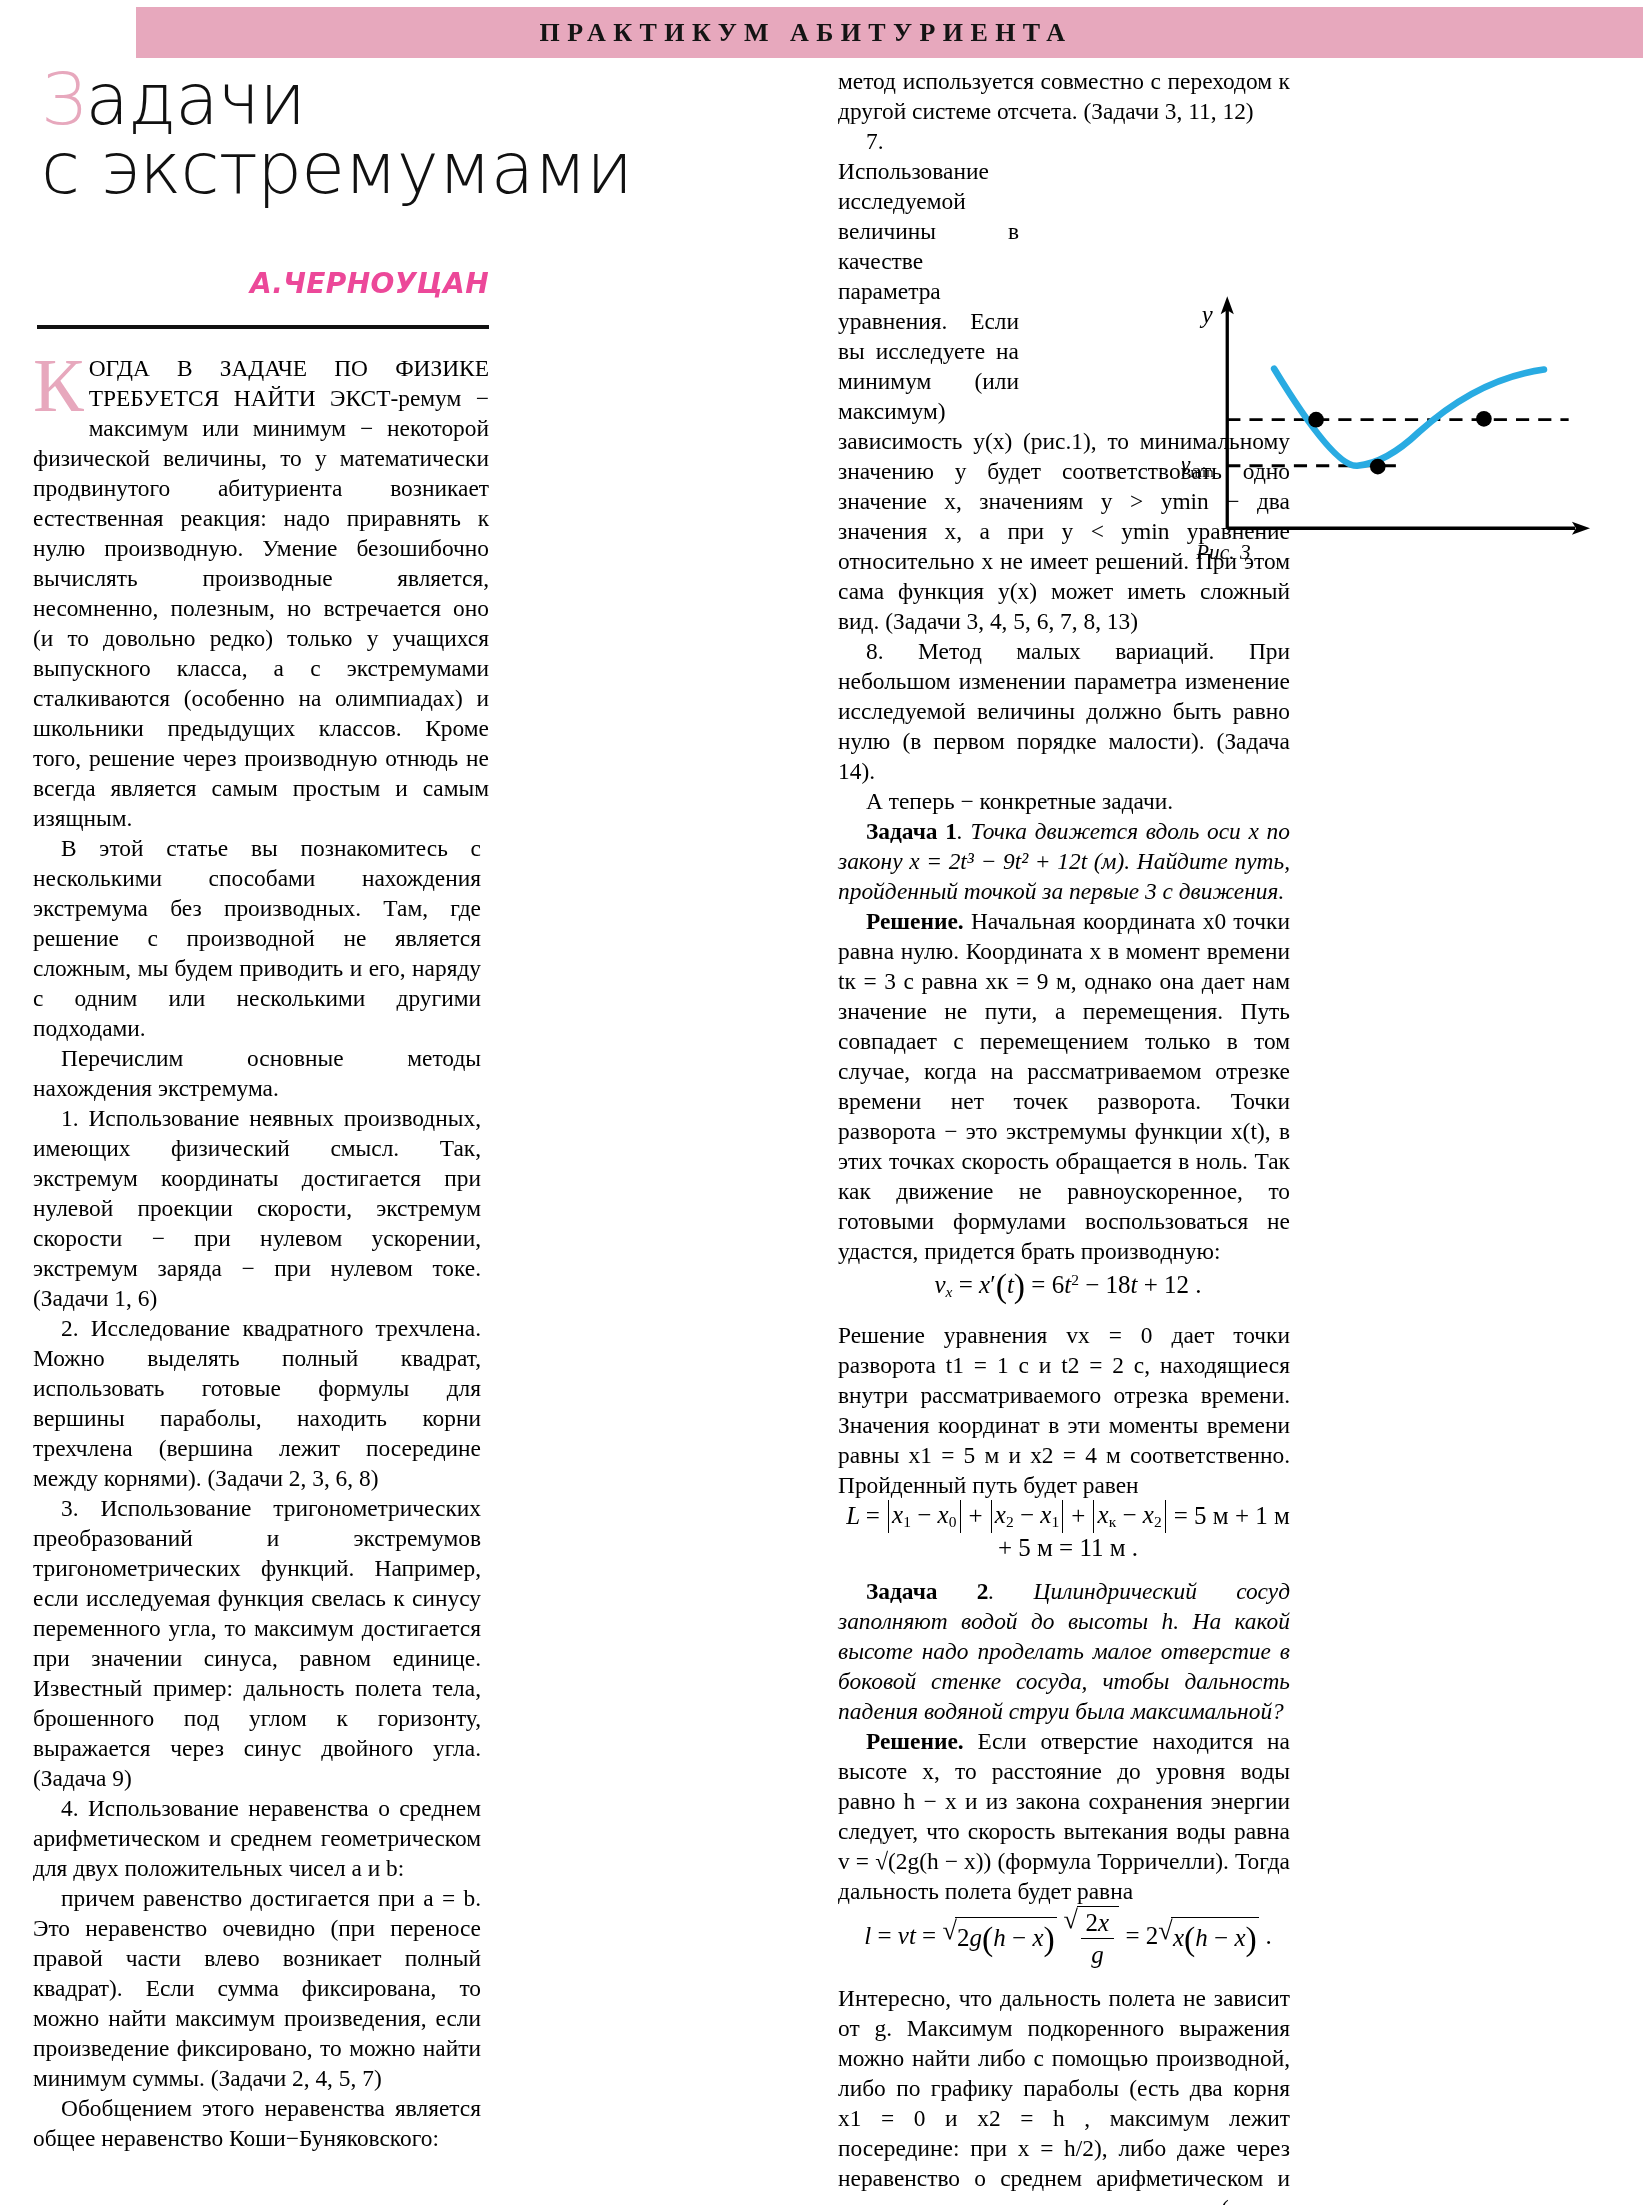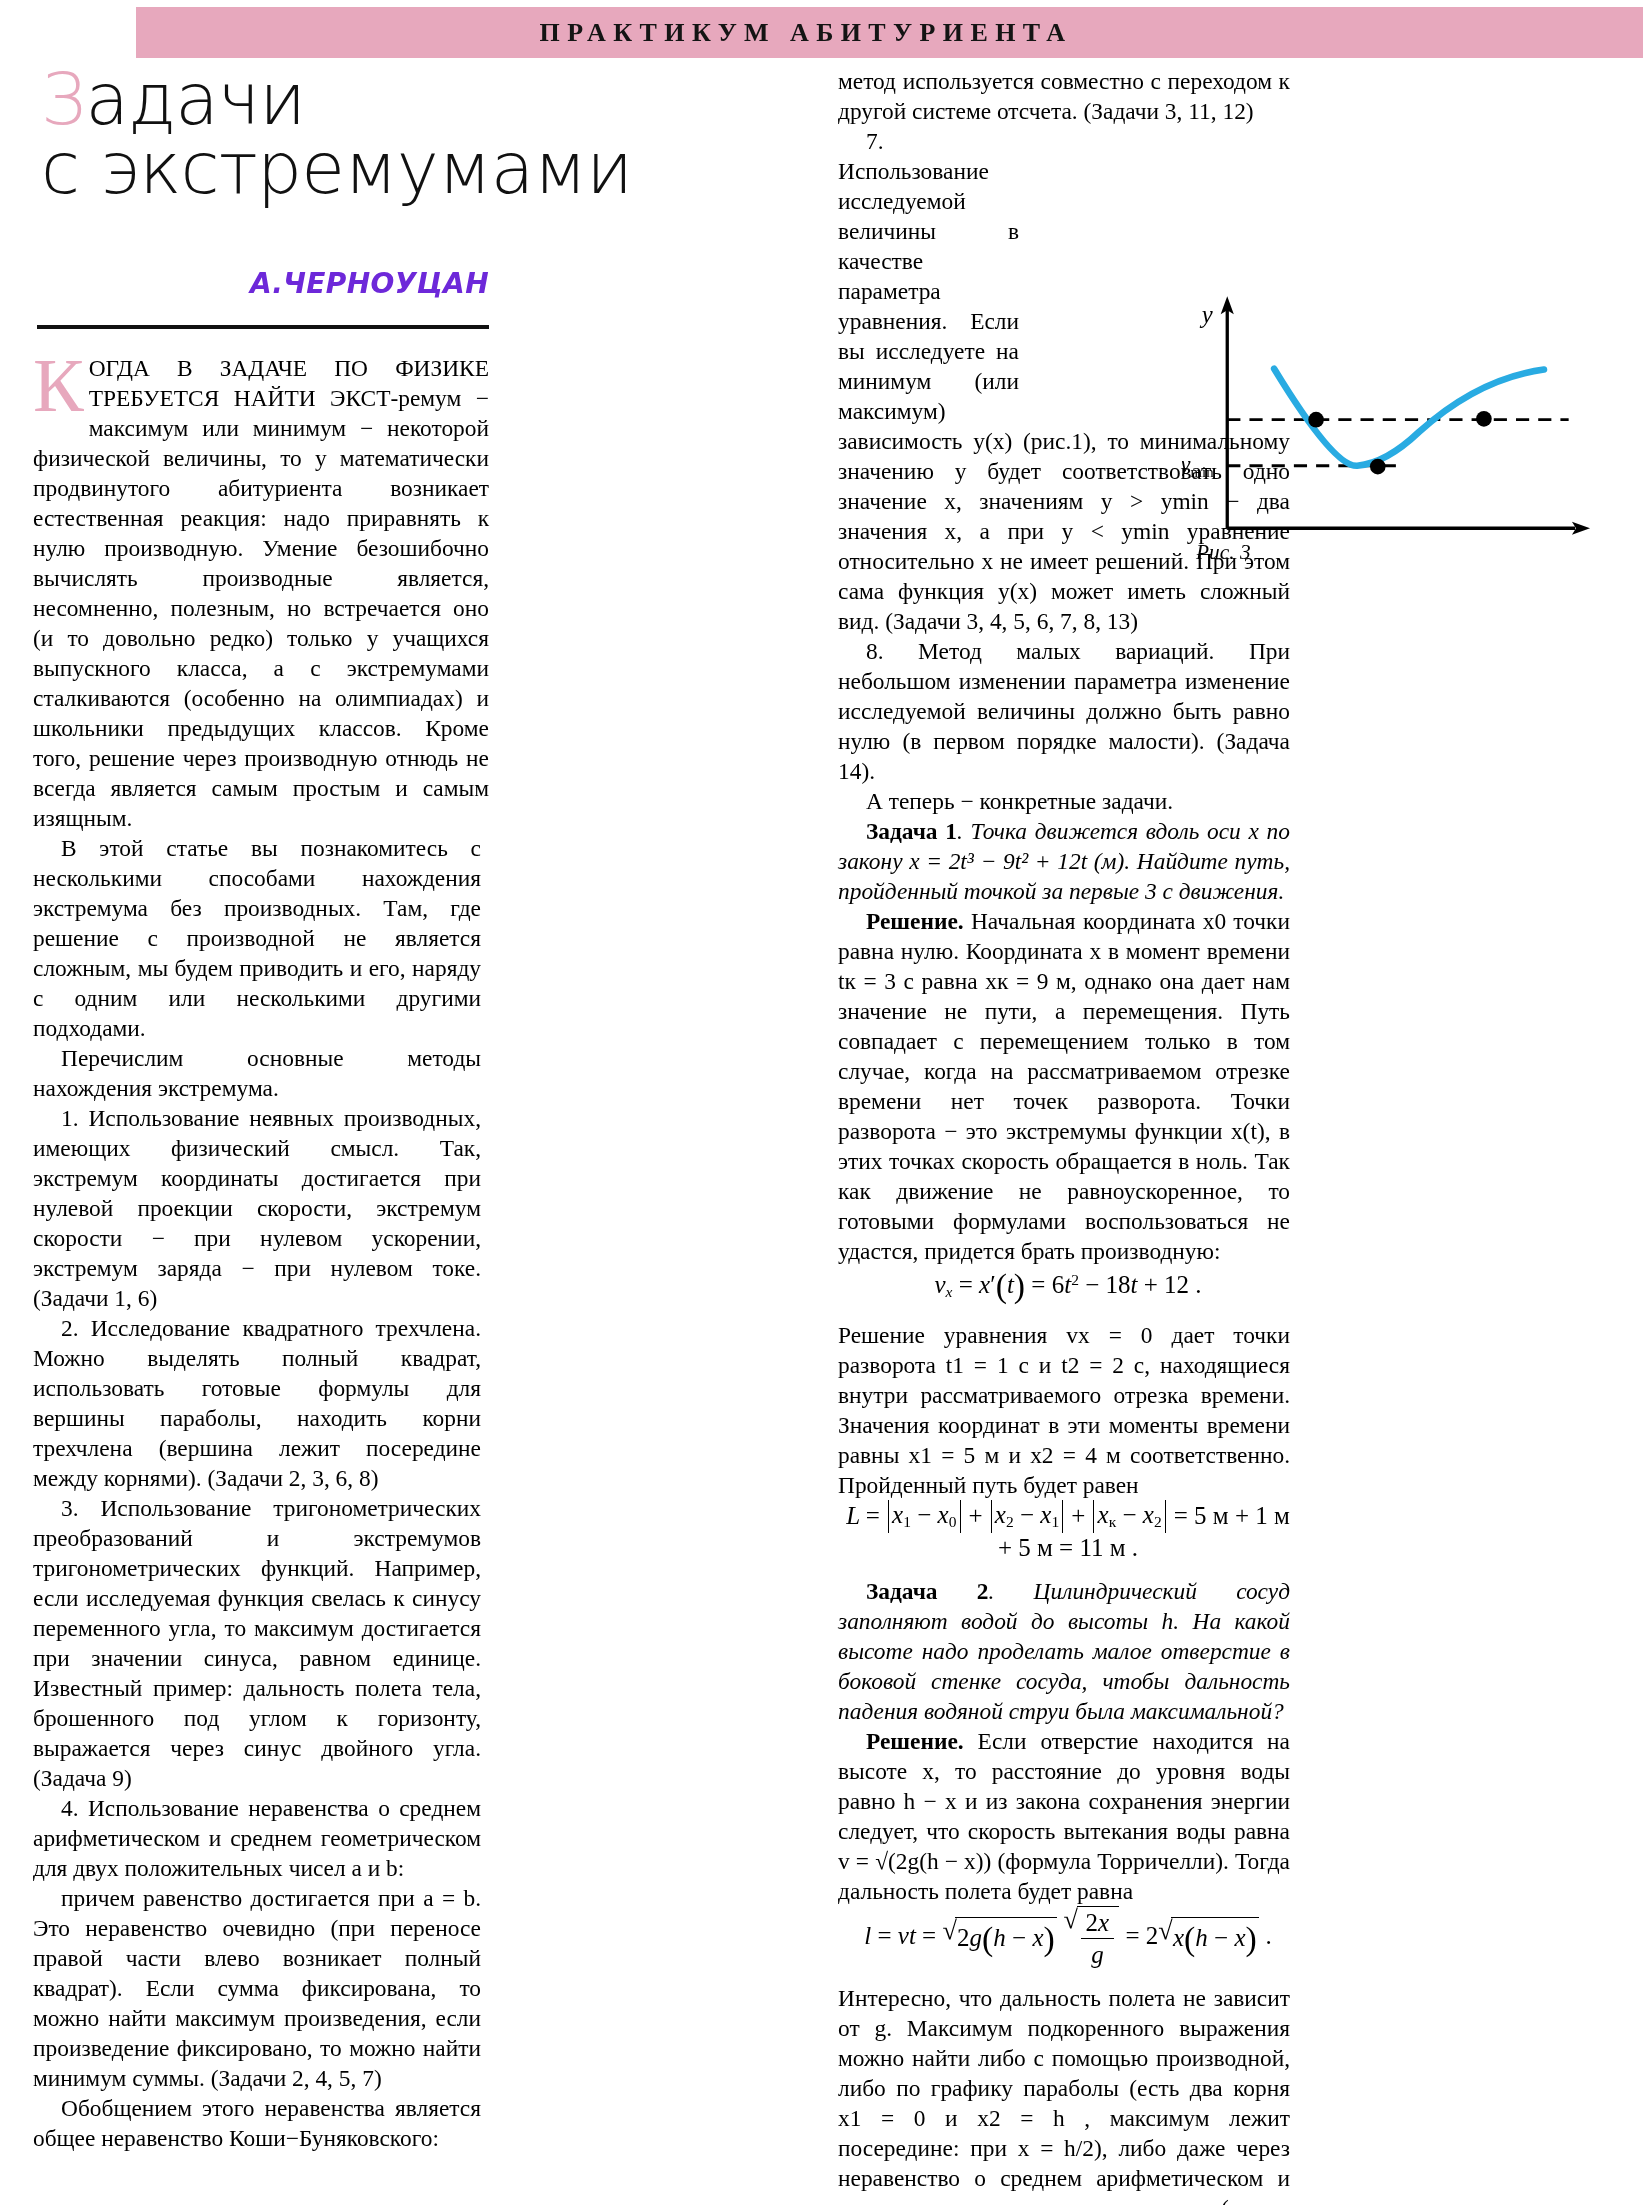--- a/index.html
+++ b/index.html
@@ -55,21 +55,21 @@
   #byline {
     position:absolute;
     left:33px; top:267px;
     width:456px;
     text-align:right;
     font-family:"DejaVu Sans", sans-serif;
     font-style:italic;
     font-weight:bold;
     font-size:28px;
     letter-spacing:0.4px;
-    color:#6d28d9;
+    color:#ec4899;
   }
   #byline-rule {
     position:absolute;
     left:37px; top:325px;
     width:452px; height:4.1px;
     background:#111;
   }
 
   
   .col {

